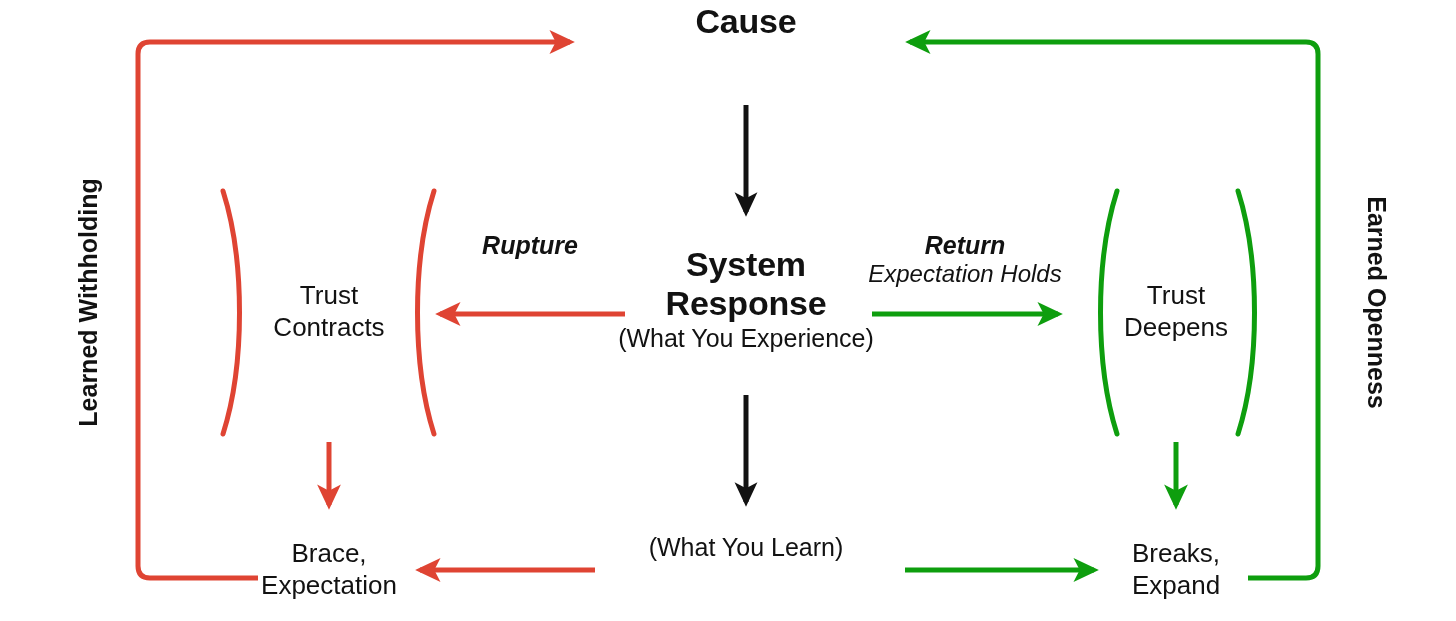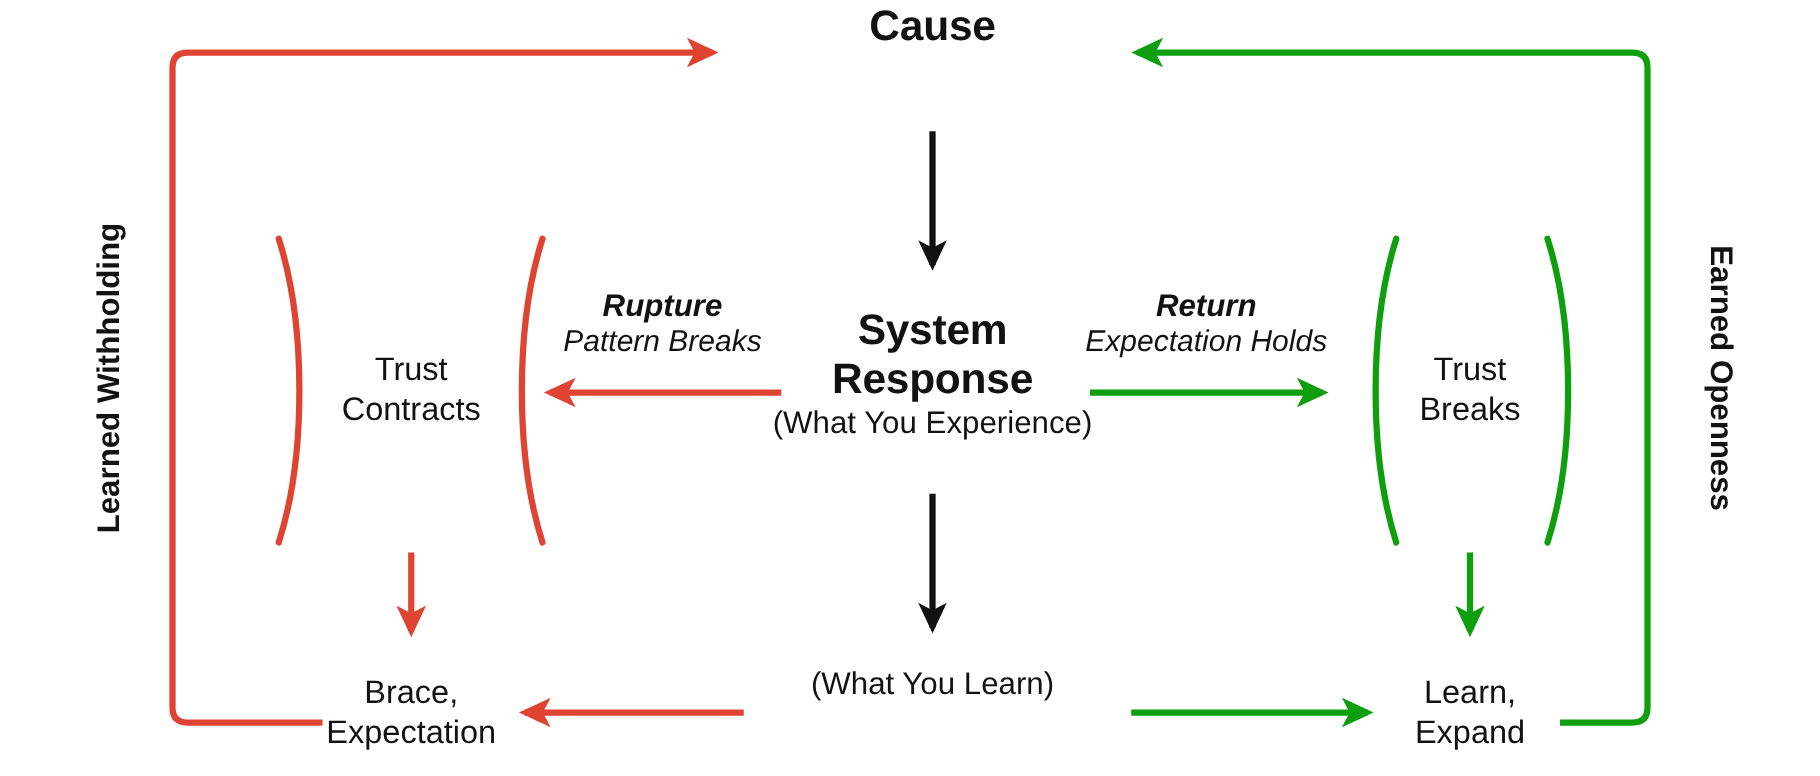--- a/index.html
+++ b/index.html
@@ -160,36 +160,35 @@
     <span class="node-sub">(What You Learn)</span>
   </div>
 
   <div class="node leaf" id="node-trust-contracts" style="left:229px; top:280px; width:200px;">
     <span>Trust</span><br>
     <span>Contracts</span>
   </div>
 
   <div class="node leaf" id="node-trust-deepens" style="left:1076px; top:280px; width:200px;">
     <span>Trust</span><br>
-    <span>Breaks</span>
+    <span>Deepens</span>
   </div>
 
   <div class="node leaf" id="node-brace-withdrawal" style="left:229px; top:538px; width:200px;">
     <span>Brace,</span><br>
     <span>Expectation</span>
   </div>
 
   <div class="node leaf" id="node-soften-expand" style="left:1076px; top:538px; width:200px;">
-    <span>Learn,</span><br>
+    <span>Breaks,</span><br>
     <span>Expand</span>
   </div>
 
   <div class="edge-label" id="edge-label-rupture" style="left:430px; top:230px; width:200px;">
     <span class="el-main">Rupture</span>
-    <span class="el-sub">Pattern Breaks</span>
   </div>
 
   <div class="edge-label" id="edge-label-return" style="left:860px; top:230px; width:210px;">
     <span class="el-main">Return</span>
     <span class="el-sub">Expectation Holds</span>
   </div>
 
   <div class="side-label" id="side-label-left" style="left:-37px; top:288px; width:250px; text-align:center;">Learned Withholding</div>
 
   <div class="side-label" id="side-label-right" style="left:1261px; top:288px; width:230px; text-align:center;">Earned Openness</div>

